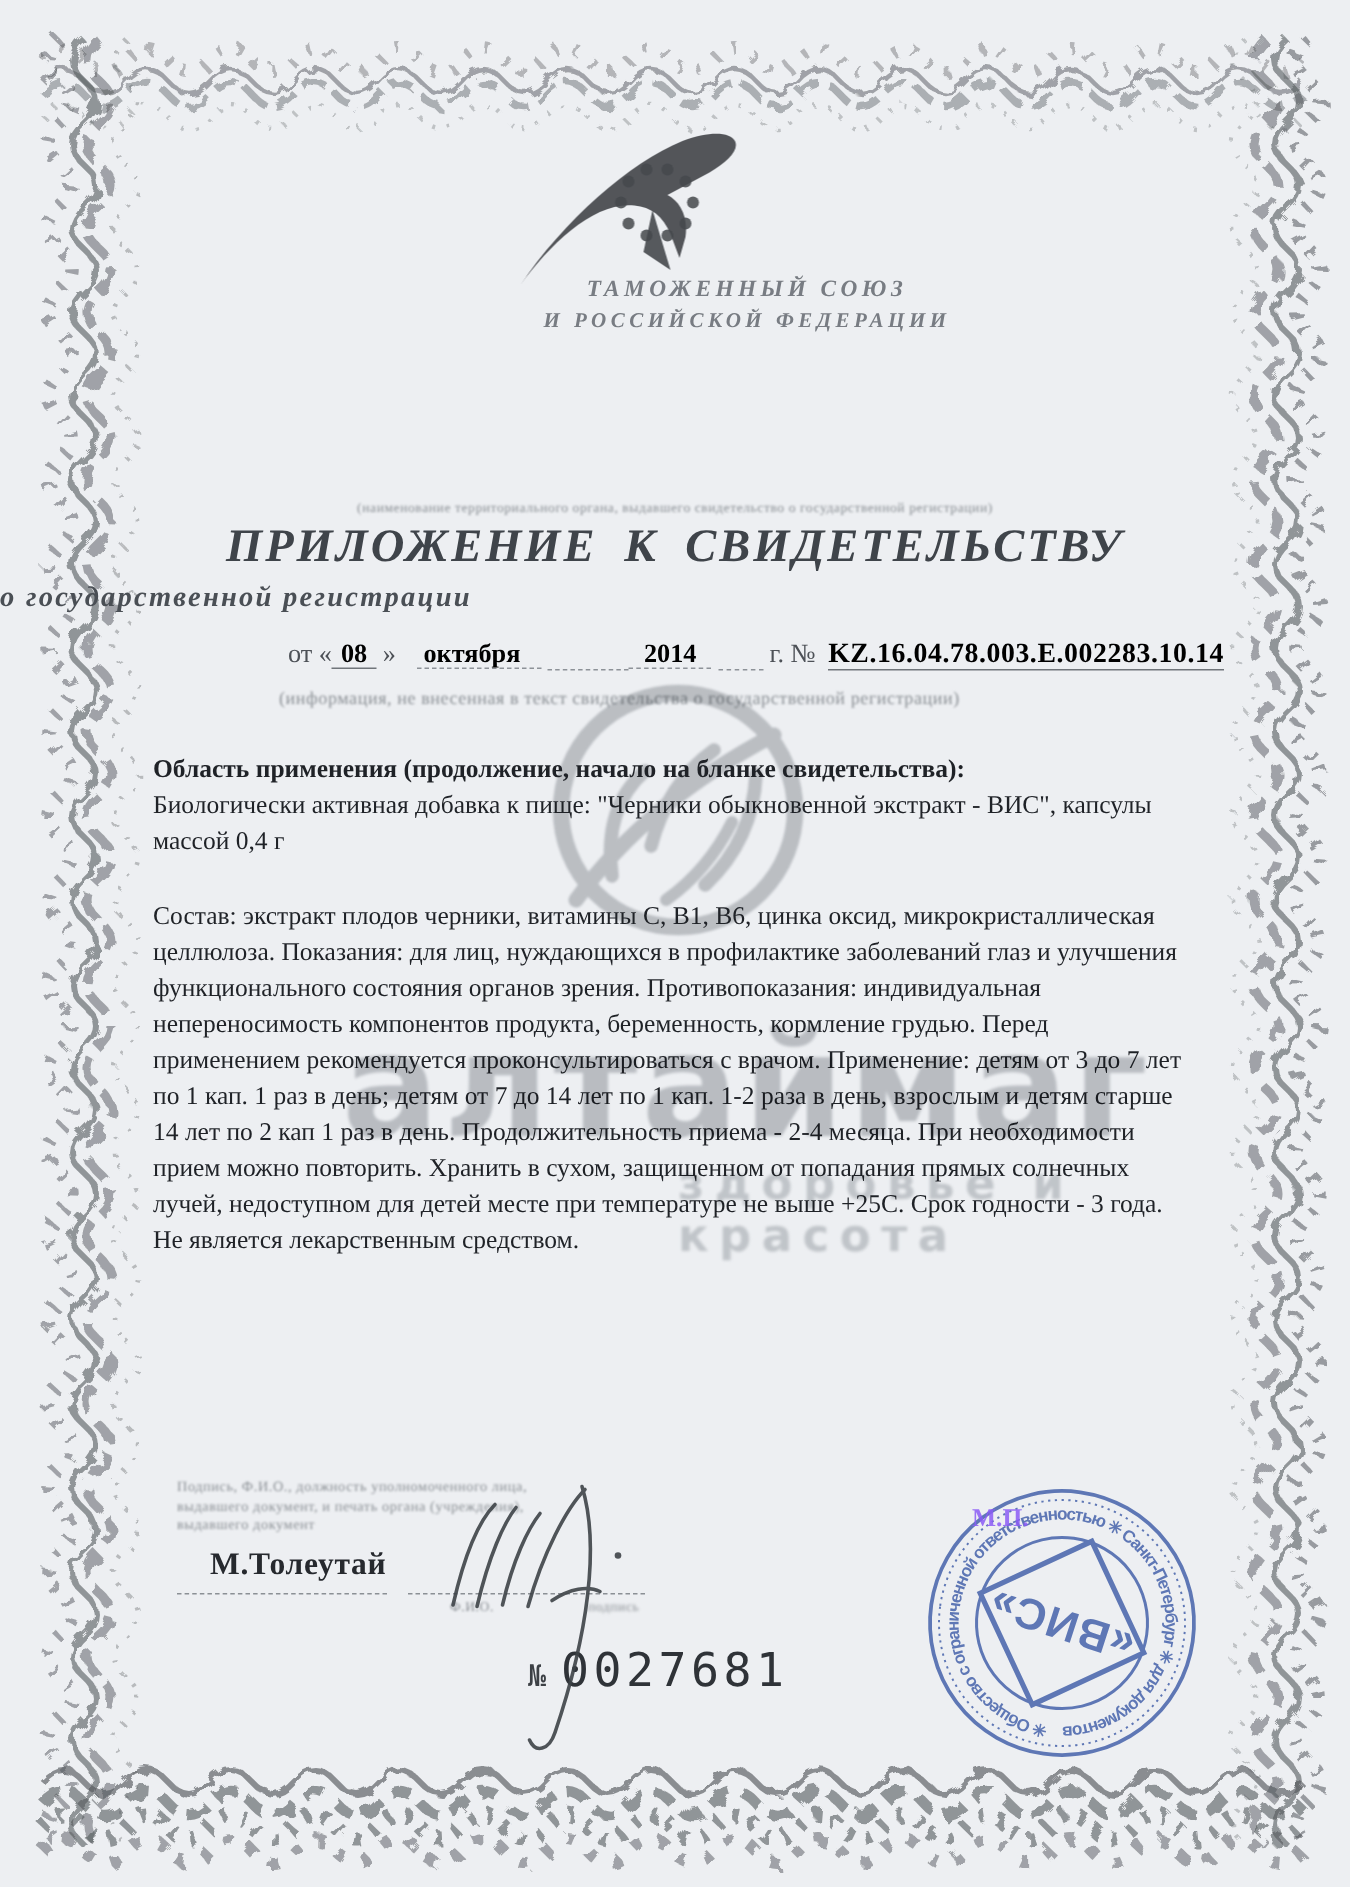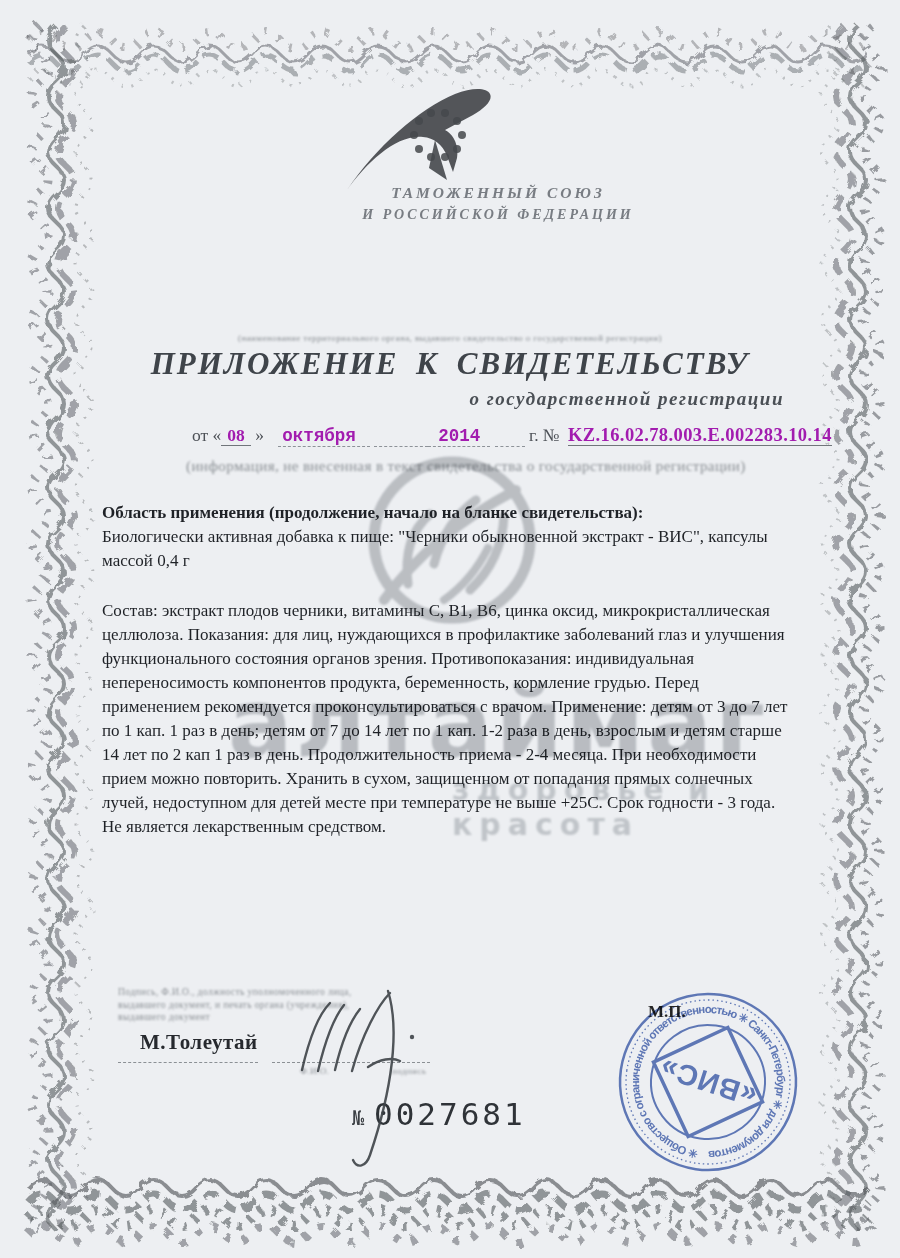--- a/index.html
+++ b/index.html
@@ -7,34 +7,34 @@
         font-family:"Liberation Serif",serif;color:#22252a;}
   .abs{position:absolute;}
   
   .engraved{color:#686d73;letter-spacing:3px;font-style:italic;font-weight:700;
             filter:blur(0.45px);opacity:.88;text-align:center;}
   .faded-small{color:#8a8f94;filter:blur(0.8px);letter-spacing:.4px;}
   .title-main{font-style:italic;font-weight:700;font-size:31px;letter-spacing:2px;word-spacing:8px;
               color:#3f444a;filter:blur(0.35px);}
   .title-sub{font-style:italic;font-weight:600;font-size:19px;letter-spacing:1.5px;color:#4a4f55;filter:blur(0.3px);}
   .form-print{color:#4d5157;filter:blur(0.3px);}
-  .typed{color:#a21caf;font-weight:700;}
+  .typed{color:#000000;font-weight:700;}
   .u-solid{border-bottom:1px solid #70757a;}
-  .u-dash{border-bottom:1px dashed #8d9298;font-family:Liberation Mono, monospace;}
+  .u-dash{border-bottom:1px dashed #8d9298;}
   .body-text{font-size:17px;line-height:24px;color:#1f2227;filter:blur(0.2px);}
   .body-text .heading{font-weight:700;}
   .wm{mix-blend-mode:multiply;pointer-events:none;}
   .wm-brand{font-family:"DejaVu Sans",sans-serif;font-weight:700;font-size:96px;letter-spacing:3px;
             color:rgba(122,127,133,0.42);filter:blur(1px);}
   .wm-tag{font-family:"DejaVu Sans",sans-serif;font-weight:700;font-size:30px;letter-spacing:7px;
           color:rgba(136,142,148,0.40);filter:blur(1.2px);}
   .serial{font-family:"DejaVu Sans Mono",monospace;color:#2f3338;filter:blur(0.25px);}
   .serial .digits{font-size:31px;letter-spacing:3px;}
   .serial .nosign{font-size:20px;margin-right:10px;color:#3c4045;}
-  .mp-label{font-weight:700;font-size:17px;color:#000000;opacity:.85;filter:blur(0.3px);}
+  .mp-label{font-weight:700;font-size:17px;color:#8b5cf6;opacity:.85;filter:blur(0.3px);}
   .sig-name{font-weight:700;font-size:21px;letter-spacing:.5px;color:#26292e;filter:blur(0.25px);}
   .dashline{border-top:1px dashed #8b9095;height:0;}
   svg{display:block;}
 </style>
 </head>
 <body>
 
 <div class="page">
 
   <svg class="abs" style="left:0;top:0;z-index:1;" width="900" height="1258" viewBox="0 0 900 1258">
@@ -88,34 +88,34 @@
     </g>
   </svg>
 
   <div class="abs engraved" style="left:0;top:182px;width:900px;z-index:3;font-size:15.5px;line-height:22px;padding-left:48px;">
     <div>ТАМОЖЕННЫЙ СОЮЗ</div>
     <div style="font-size:14px;">И РОССИЙСКОЙ ФЕДЕРАЦИИ</div>
   </div>
 
   <div class="abs title-main" style="left:0;top:346px;width:900px;text-align:center;z-index:3;">ПРИЛОЖЕНИЕ К СВИДЕТЕЛЬСТВУ</div>
   <div class="abs faded-small" style="left:0;top:333px;width:900px;text-align:center;font-size:9px;z-index:3;">(наименование территориального органа, выдавшего свидетельство о государственной регистрации)</div>
-  <div class="abs title-sub" style="left:16px;top:388px;width:768px;text-align:right;z-index:3;">о государственной регистрации</div>
+  <div class="abs title-sub" style="left:0;top:388px;width:768px;text-align:left;z-index:3;">о государственной регистрации</div>
 
   <div class="abs" style="left:192px;top:425px;width:660px;z-index:3;font-size:17.5px;white-space:nowrap;">
     <span class="form-print">от</span>
     <span class="form-print">«</span><span class="typed u-solid" style="padding:0 6px;">08</span>
     <span class="form-print">»</span>
     <span class="typed u-dash" style="margin-left:10px;padding:0 14px 0 4px;font-weight:600;">октября</span>
     <span class="u-dash" style="display:inline-block;width:54px;">&nbsp;</span><span class="typed u-dash" style="padding:0 10px;font-weight:600;">2014</span>
     <span class="u-dash" style="display:inline-block;width:30px;">&nbsp;</span>
     <span class="form-print">г.</span>
     <span class="form-print">№</span>
-    <span class="typed u-solid" style="font-size:18.5px;letter-spacing:.4px;margin-left:4px;">KZ.16.02.78.003.E.002283.10.14</span>
+    <span class="typed u-solid" style="font-size:18.5px;letter-spacing:.4px;margin-left:4px;">KZ.16.04.78.003.E.002283.10.14</span>
   </div>
-  <div class="abs faded-small" style="left:186px;top:458px;width:560px;font-size:15px;z-index:3;">(информация, не внесенная в текст свидетельства о государственной регистрации)</div>
+  <div class="abs faded-small" style="left:186px;top:458px;width:560px;font-size:12px;z-index:3;">(информация, не внесенная в текст свидетельства о государственной регистрации)</div>
 
   <div class="abs wm" style="left:350px;top:438px;z-index:4;">
     <svg width="210" height="210" viewBox="0 0 210 210" style="filter:blur(0.8px);">
       <g stroke="#979ba0" fill="none" stroke-linecap="round" opacity="0.52">
         <circle cx="102" cy="102" r="78" stroke-width="11"></circle>
         <path d="M34,162 Q82,96 166,52" stroke-width="10"></path>
         <path d="M84,126 Q95,84 126,62" stroke-width="9"></path>
         <path d="M58,146 Q52,100 80,76" stroke-width="9"></path>
         <path d="M120,152 Q152,122 154,78" stroke-width="9"></path>
         <path d="M94,162 Q122,142 138,110" stroke-width="8"></path>

